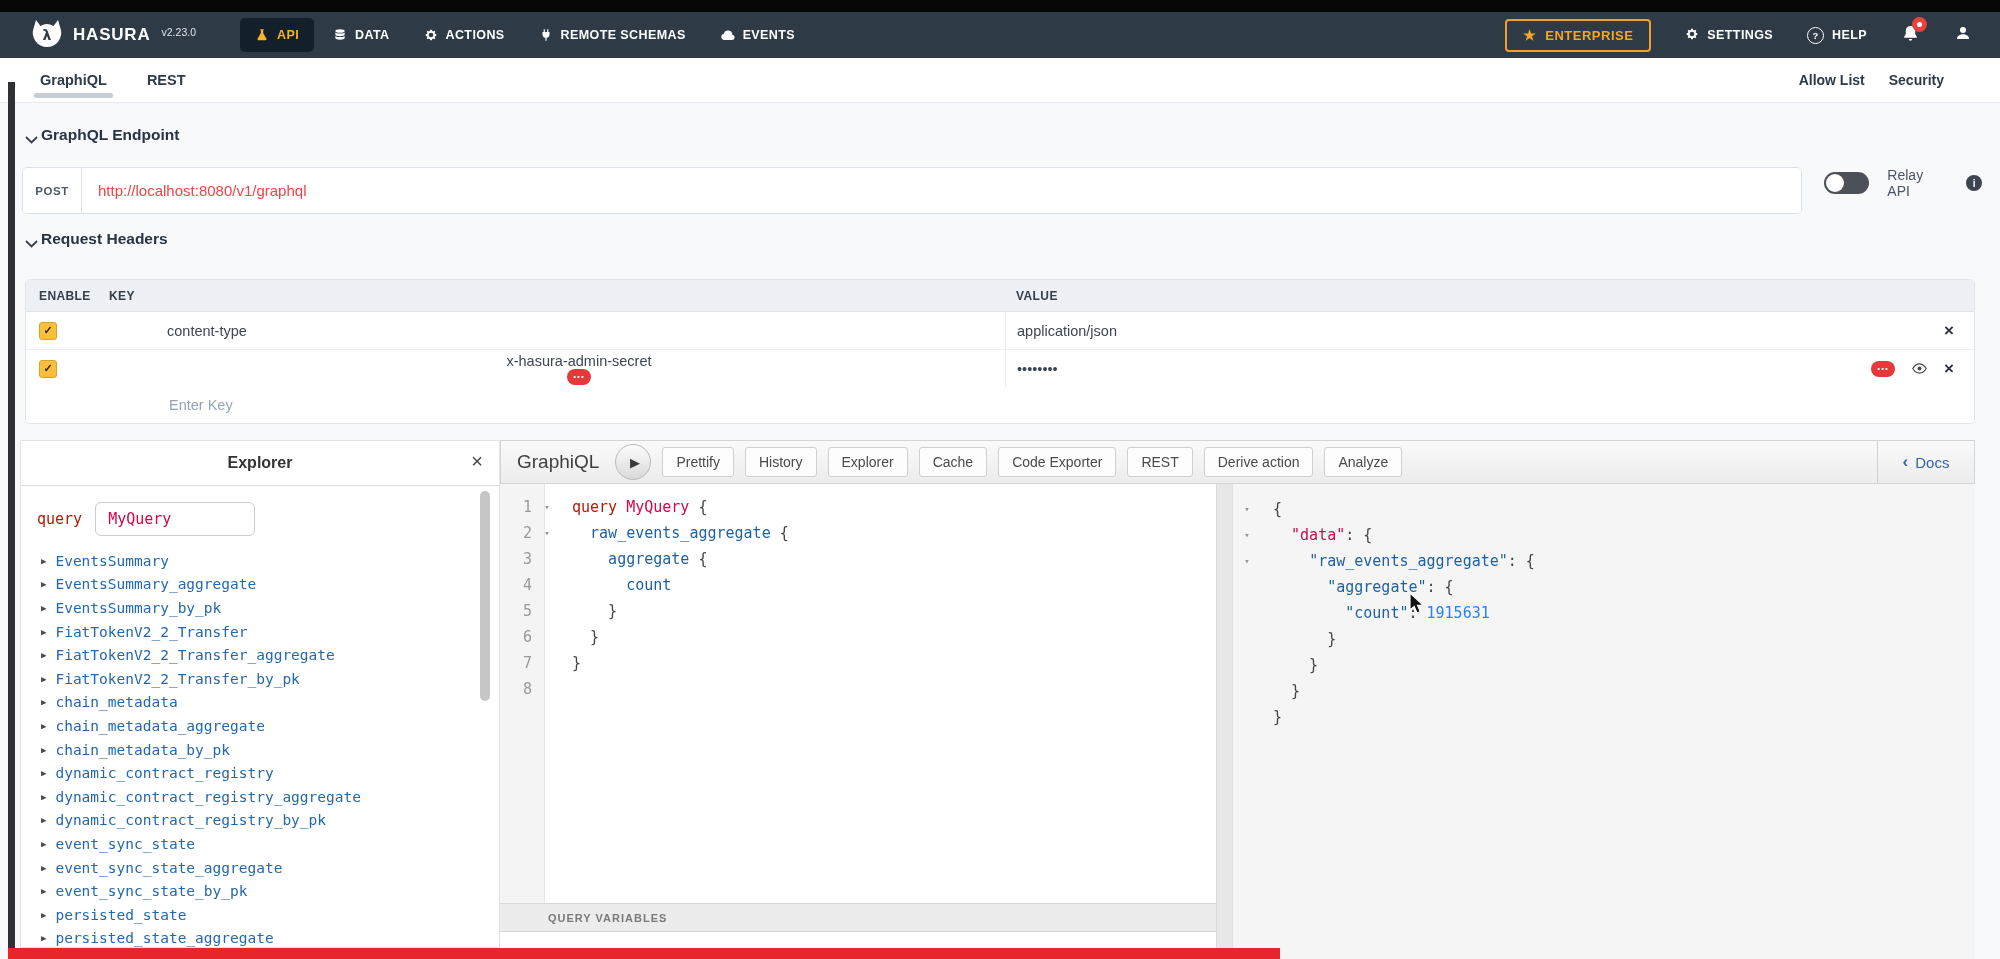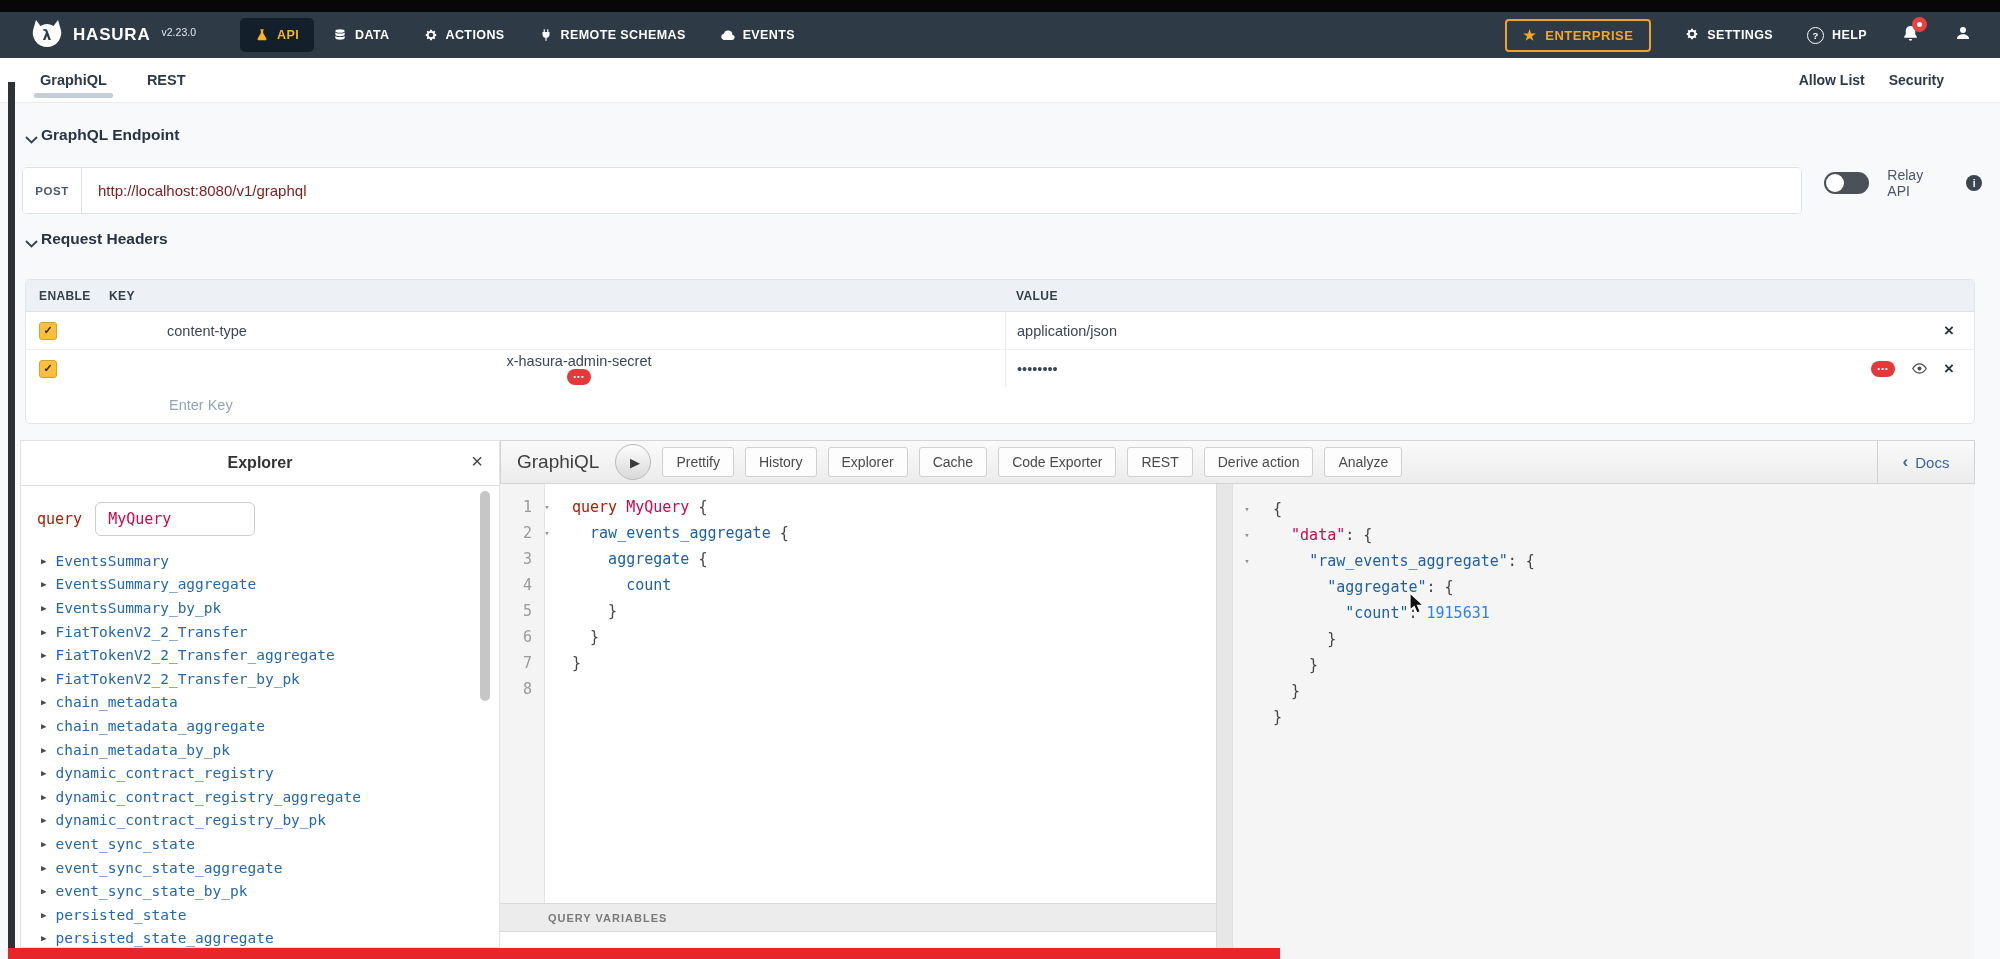--- a/index.html
+++ b/index.html
@@ -51,21 +51,21 @@
   .content-bg{position:absolute;top:103px;left:0;right:0;bottom:0;background:#f8f9fb;}
   .section-title{position:absolute;display:flex;align-items:flex-end;gap:3px;color:#273446;
                  font-size:15.5px;font-weight:bold;}
   .chev{display:inline-flex;}
 
   .endpoint-row{position:absolute;top:167px;left:22px;right:18px;display:flex;align-items:flex-start;}
   .url-box{display:flex;height:47px;border:1px solid #dde2e8;border-radius:5px;background:#fff;
            width:1795px;box-sizing:border-box;overflow:hidden;}
   .method{width:58px;display:flex;align-items:center;justify-content:center;font-size:11.5px;
           font-weight:bold;color:#4e5a68;border-right:1px solid #dde2e8;letter-spacing:.5px;background:#fff;}
-  .url-input{flex:1;font-size:15px;color:#7f1d1d;padding-left:16px;border:none;outline:none;
+  .url-input{flex:1;font-size:15px;color:#ef4444;padding-left:16px;border:none;outline:none;
              background:#fff;font-family:"Liberation Sans",sans-serif;}
   .relay{display:flex;align-items:center;gap:18px;margin-left:22px;}
   .toggle{width:46px;height:22px;background:#4c5059;border-radius:12px;position:relative;cursor:pointer;}
   .toggle .knob{position:absolute;left:2px;top:2px;width:18px;height:18px;background:#fff;border-radius:50%;}
   .relay-label{font-size:14px;color:#4a5568;}
   .info-dot{width:16px;height:16px;background:#3c4550;border-radius:50%;color:#fff;font-size:10px;
             font-weight:bold;display:flex;align-items:center;justify-content:center;}
 
   
   .htable{position:absolute;top:279px;left:25px;width:1950px;background:#fff;border:1px solid #e2e6ea;

